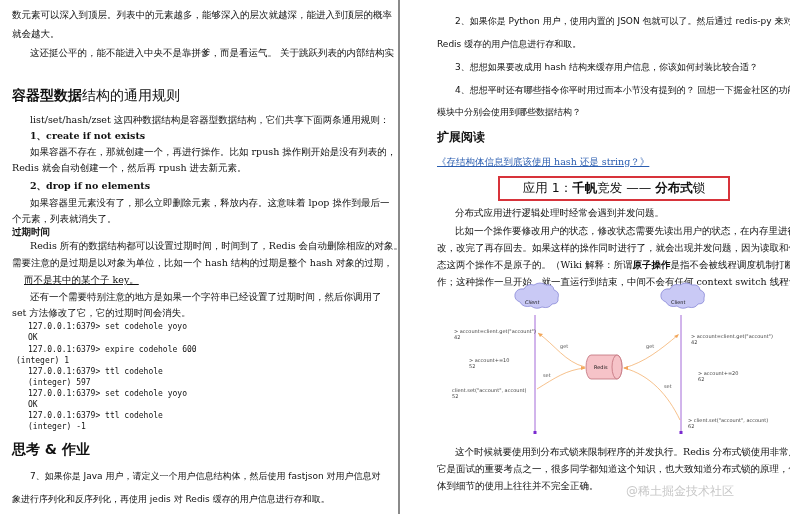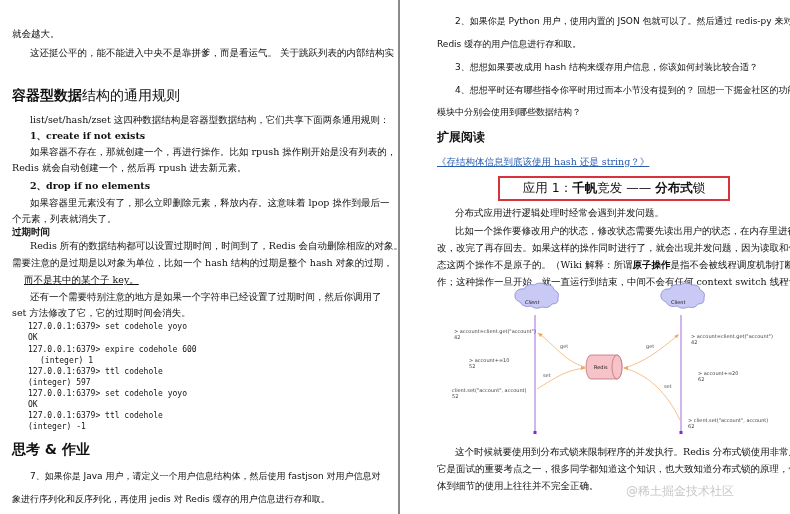--- a/index.html
+++ b/index.html
@@ -21,20 +21,21 @@
   .redbox-text { position:absolute; left:0; right:0; top:2px; text-align:center;
                  font-family:"DejaVu Sans", sans-serif; font-size:12.5px; white-space:nowrap; }
   .watermark { position:absolute; left:626px; top:483px; font-family:"DejaVu Sans", sans-serif;
                font-size:12px; color:#c8c8c8; white-space:nowrap; }
   svg { position:absolute; left:0; top:0; }
 </style>
 </head>
 <body>
 
 <div id="left" class="page">
+  <div class="t" style="left:12px;top:9px;">数元素可以深入到顶层。列表中的元素越多，能够深入的层次就越深，能进入到顶层的概率</div>
   <div class="t" style="left:12px;top:28px;">就会越大。</div>
   <div class="t" style="left:30px;top:47px;">这还挺公平的，能不能进入中央不是靠拼爹，而是看运气。 关于跳跃列表的内部结构实</div>
 
   <div class="t h2" style="left:12px;top:86px;line-height:18px;">
     <span>容器型数据</span><span class="thin">结构的通用规则</span>
   </div>
 
   <div class="t" style="left:30px;top:114px;">list/set/hash/zset 这四种数据结构是容器型数据结构，它们共享下面两条通用规则：</div>
   <div class="t b" style="left:30px;top:130px;">1、create if not exists</div>
   <div class="t" style="left:30px;top:146px;">如果容器不存在，那就创建一个，再进行操作。比如 rpush 操作刚开始是没有列表的，</div>
@@ -47,21 +48,21 @@
   <div class="t" style="left:30px;top:240px;">Redis 所有的数据结构都可以设置过期时间，时间到了，Redis 会自动删除相应的对象。</div>
   <div class="t" style="left:12px;top:257px;">需要注意的是过期是以对象为单位，比如一个 hash 结构的过期是整个 hash 对象的过期，</div>
   <div class="t" style="left:24px;top:274px;text-decoration:underline;">而不是其中的某个子 key。</div>
   <div class="t" style="left:30px;top:291px;">还有一个需要特别注意的地方是如果一个字符串已经设置了过期时间，然后你调用了</div>
   <div class="t" style="left:12px;top:307px;">set 方法修改了它，它的过期时间会消失。</div>
 
   <div>
     <div class="t code" style="left:28px;top:321px;">127.0.0.1:6379&gt; set codehole yoyo</div>
     <div class="t code" style="left:28px;top:332px;">OK</div>
     <div class="t code" style="left:28px;top:344px;">127.0.0.1:6379&gt; expire codehole 600</div>
-    <div class="t code" style="left:40px;top:355px;">(integer) 1</div>
+    <div class="t code" style="left:16px;top:355px;">(integer) 1</div>
     <div class="t code" style="left:28px;top:366px;">127.0.0.1:6379&gt; ttl codehole</div>
     <div class="t code" style="left:28px;top:377px;">(integer) 597</div>
     <div class="t code" style="left:28px;top:388px;">127.0.0.1:6379&gt; set codehole yoyo</div>
     <div class="t code" style="left:28px;top:399px;">OK</div>
     <div class="t code" style="left:28px;top:410px;">127.0.0.1:6379&gt; ttl codehole</div>
     <div class="t code" style="left:28px;top:421px;">(integer) -1</div>
   </div>
 
   <div class="t h2" style="left:12px;top:440px;line-height:18px;">思考 &amp; 作业</div>
   <div class="t sans" style="left:30px;top:470px;font-size:9px;">7、如果你是 Java 用户，请定义一个用户信息结构体，然后使用 fastjson 对用户信息对</div>

